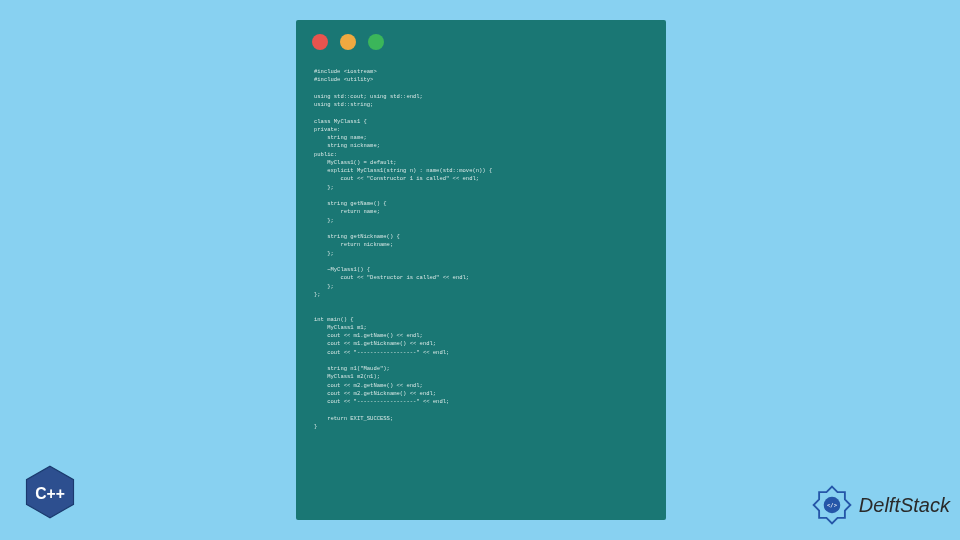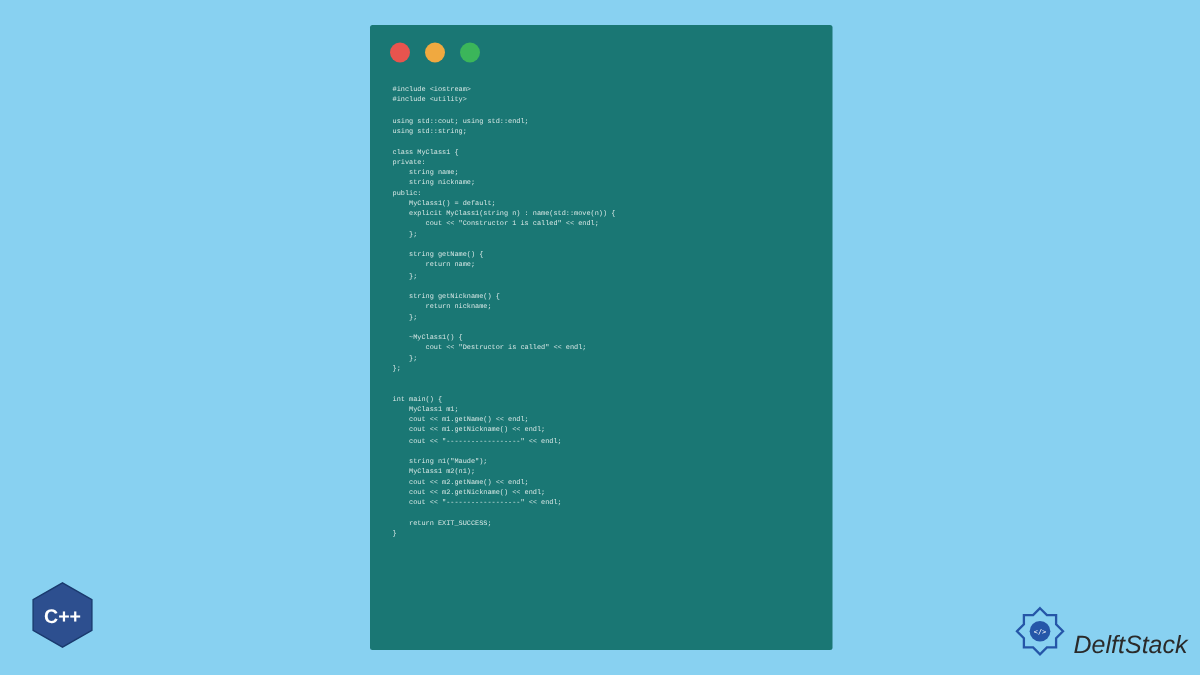--- a/index.html
+++ b/index.html
@@ -52,21 +52,21 @@
       width: 64px;
       height: 56px;
       position: relative;
     }
     .hexagon svg { width: 100%; height: 100%; }
     .delft-logo {
       position: absolute;
       right: 10px;
       bottom: 12px;
       display: flex;
-      align-items: flex-end;
+      align-items: center;
       gap: 4px;
     }
     .delft-emblem {
       width: 46px;
       height: 46px;
     }
     .delft-text {
       font-size: 20px;
       font-weight: 500;
       color: #2a2a2a;

